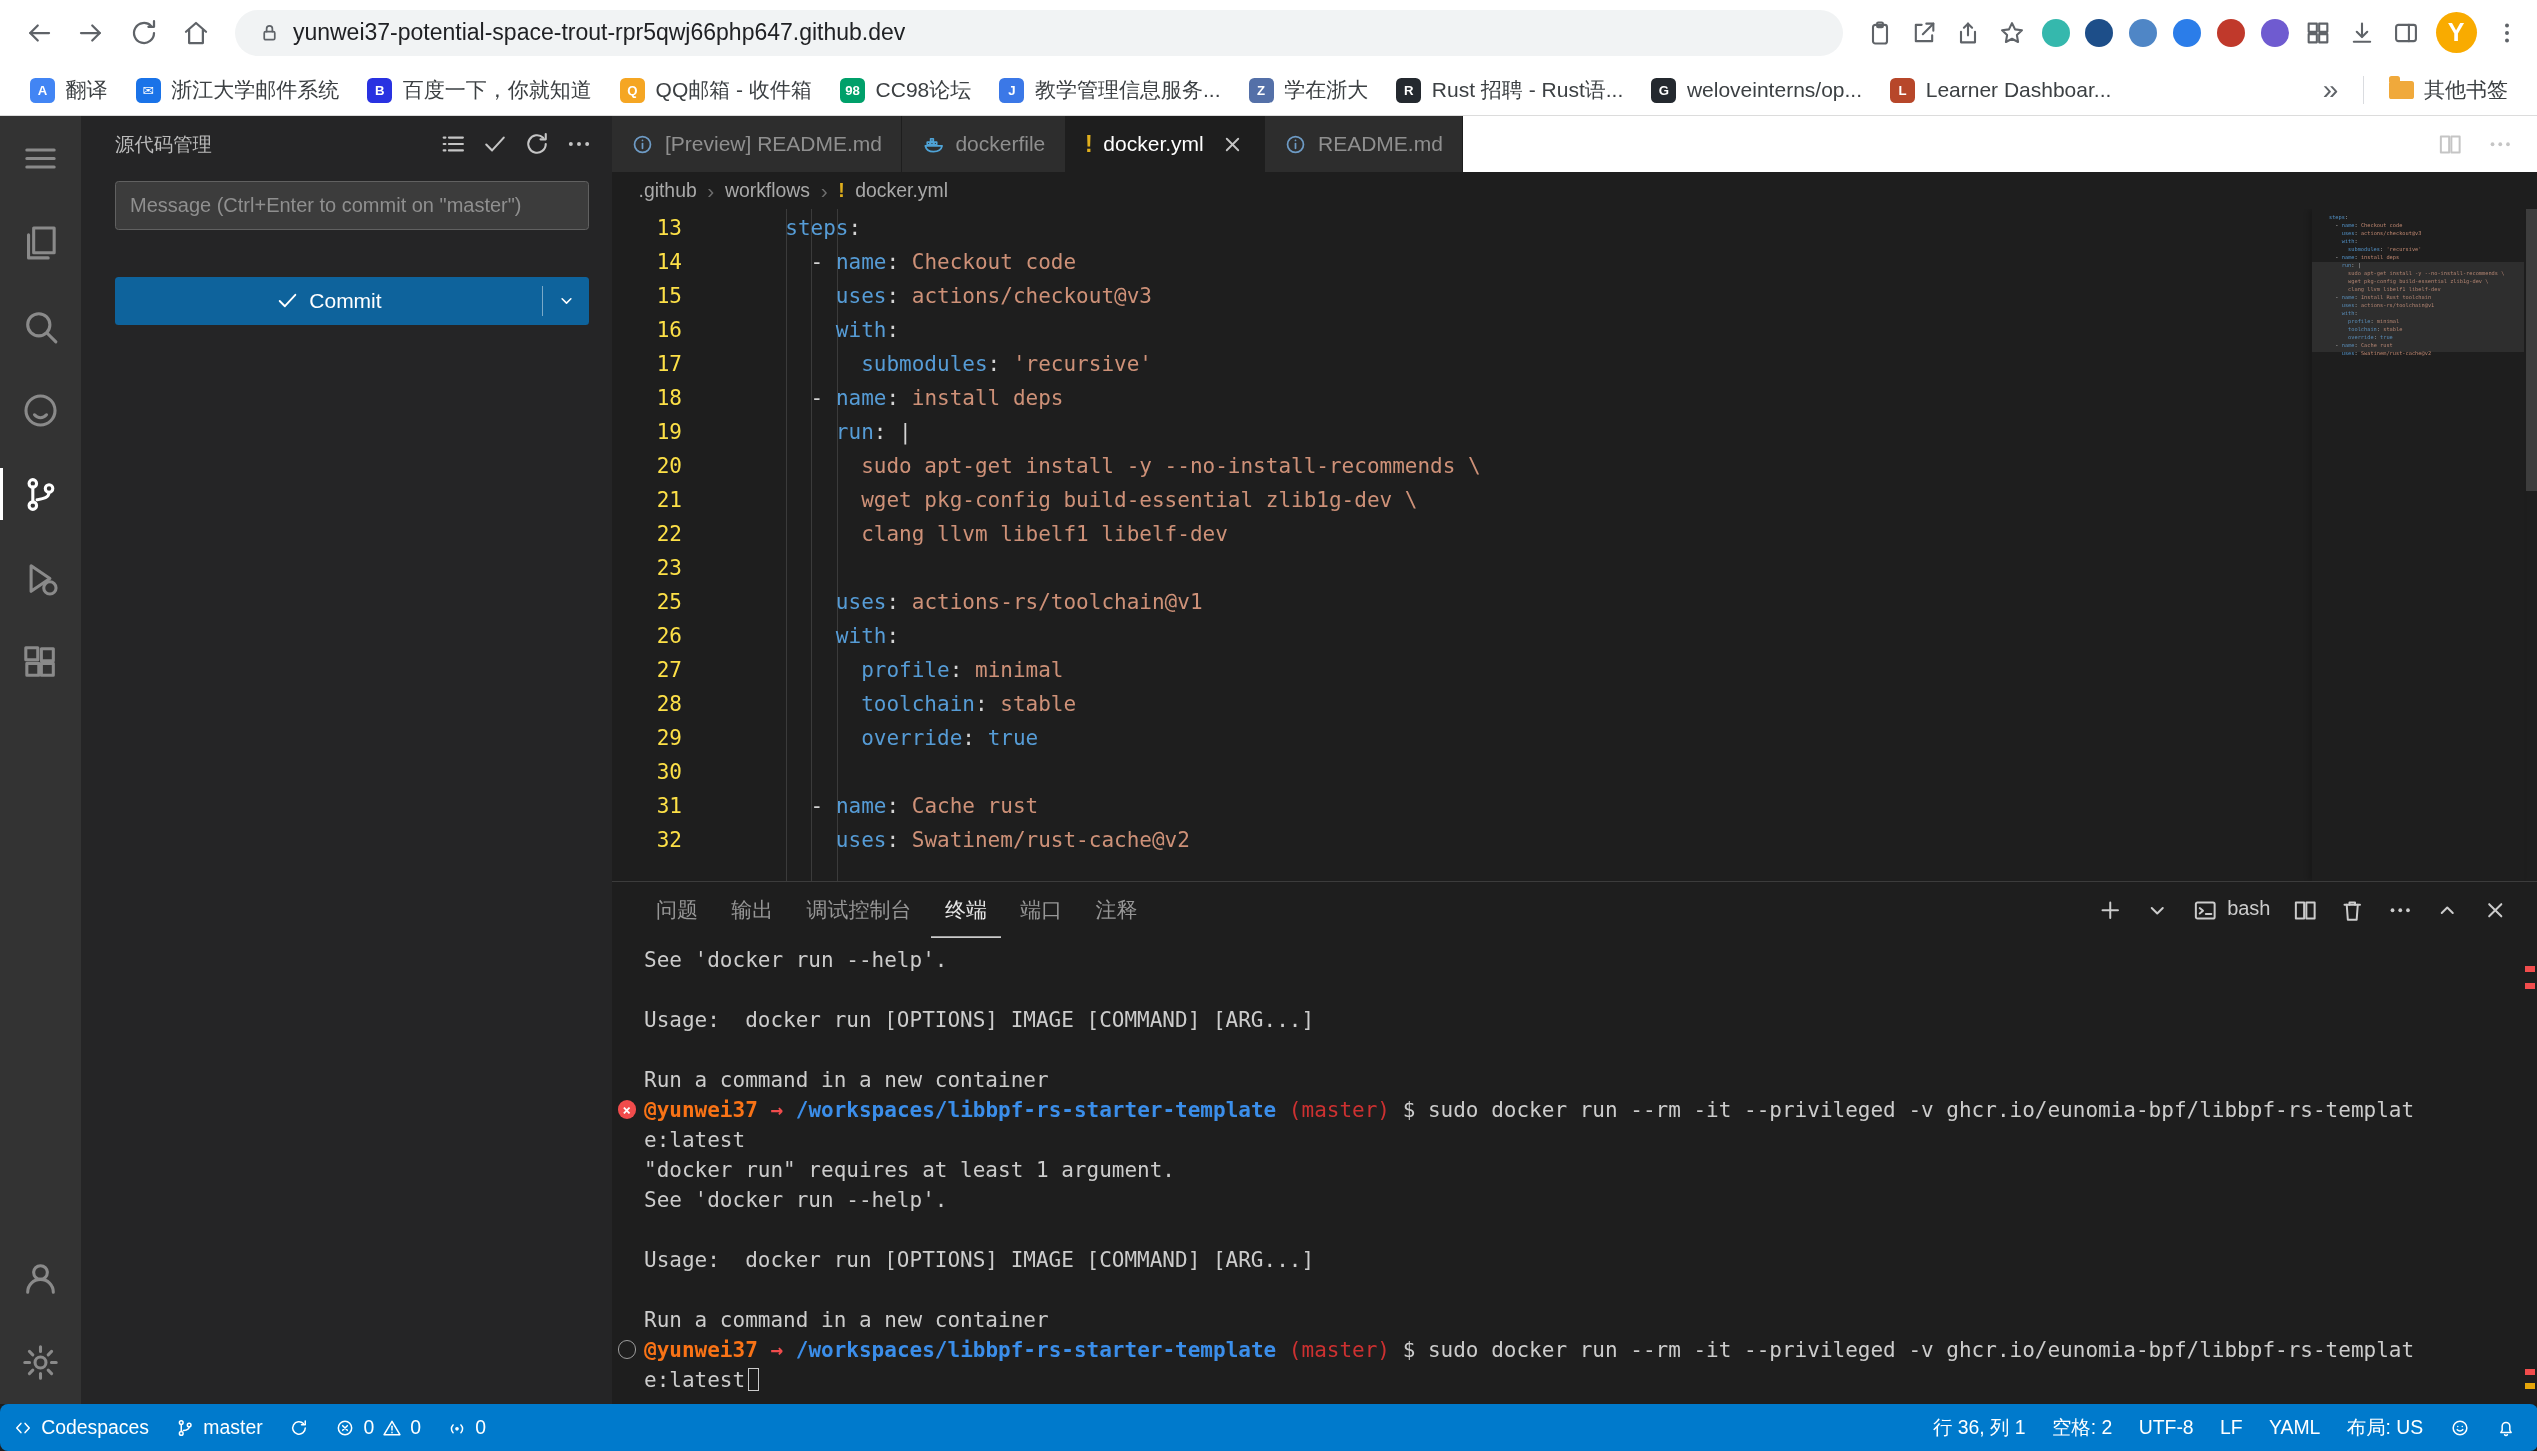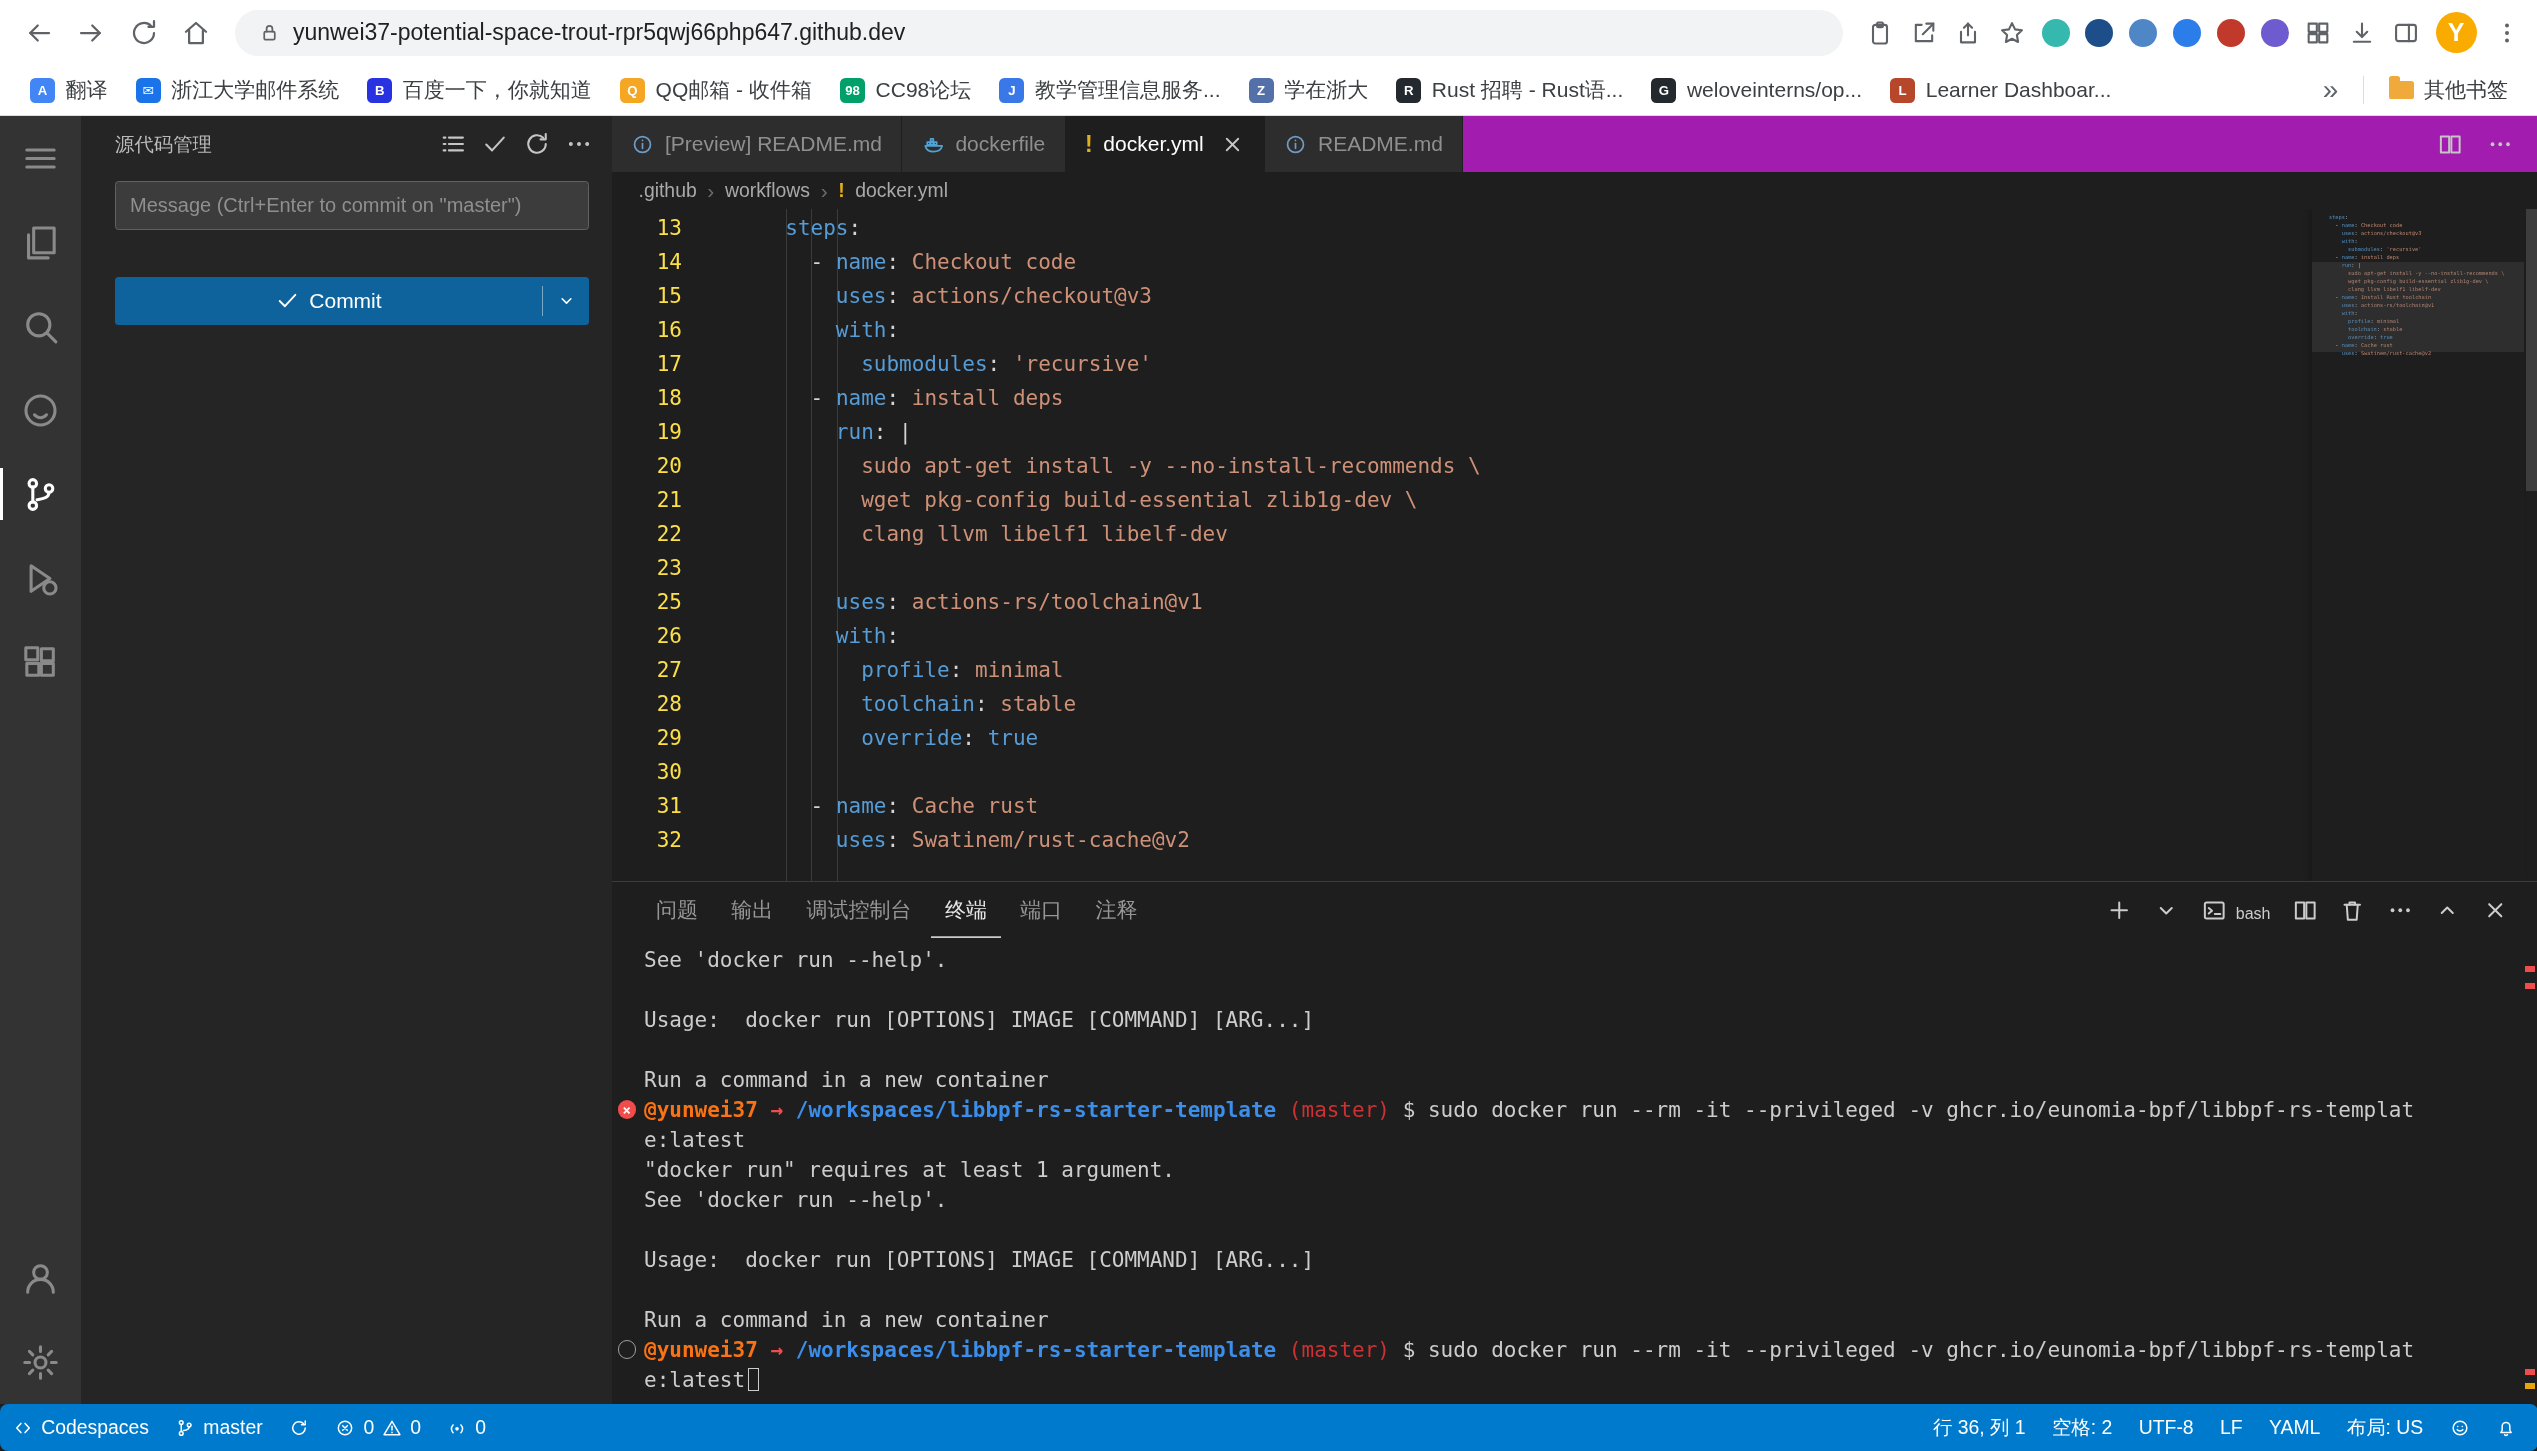--- a/index.html
+++ b/index.html
@@ -42,21 +42,21 @@
 #scm-input{margin:8.8px 23px 0 34px;height:49px;background:#3c3c3c;border:0.9px solid #616161;border-radius:3.5px;color:#cccccc;font-size:20px;padding:0 14px;font-family:inherit;outline:none}
 #scm-input::placeholder{color:#8f8f8f}
 #commit-btn{margin:16px 23px 0 34px;height:48px;background:#0e639c;border-radius:3.5px;display:flex;align-items:stretch;color:#fff;font-size:21px;flex:none}
 #commit-main{flex:1;display:flex;align-items:center;justify-content:center;gap:8.8px}
 #commit-check{width:25px;height:25px}
 #commit-sep{width:0.9px;background:rgba(255,255,255,.45);margin:8.8px 0}
 #commit-dd{width:46px;display:flex;align-items:center;justify-content:center}
 #commit-dd .icon{width:21px;height:21px}
 
 #main{flex:1;display:flex;flex-direction:column;min-width:0}
-#tabbar{height:56px;background:#a21caf;display:flex;align-items:stretch;flex:none}
+#tabbar{height:56px;background:#ffffff;display:flex;align-items:stretch;flex:none}
 .tab{display:flex;align-items:center;gap:10.6px;padding:0 19.4px;font-size:21px;color:#8f8f8f;background:#2d2d2d;border-right:0.9px solid #1e1e1e;white-space:nowrap}
 .tab.active{background:#1e1e1e;color:#ffffff}
 .tab .ficon{width:23px;height:23px}
 .yaml-bang{color:#e0af1d;font-weight:700;font-size:23px}
 .tab-close{width:25px;height:25px;color:#c5c5c5;margin-left:5.3px}
 #tab-actions{margin-left:auto;display:flex;align-items:center;gap:23px;padding:0 25px;color:#c5c5c5}
 #tab-actions .icon{width:26.5px;height:26.5px}
 
 #breadcrumbs{height:37px;background:#1e1e1e;display:flex;align-items:center;gap:10.6px;padding:0 26.5px;font-size:19.4px;color:#a9a9a9;white-space:nowrap;flex:none}
 .crumb-sep{color:#6e6e6e;font-size:21px}
@@ -76,21 +76,21 @@
 .mm{font-size:5.3px;line-height:8px;white-space:pre;padding-left:10.6px;color:#b5b5b5;opacity:.9;font-family:"DejaVu Sans Mono",monospace}
 #mm-slider{position:absolute;left:0;right:0;top:53px;height:90px;background:rgba(121,121,121,.18);z-index:2}
 #editor-scrollbar{position:absolute;right:0;top:0;width:12.3px;height:282px;background:rgba(121,121,121,.35)}
 
 #panel{height:523px;border-top:0.9px solid #3c3c3c;display:flex;flex-direction:column;background:#1e1e1e;position:relative}
 #panel-header{height:56px;display:flex;align-items:stretch;padding:0 30px;flex:none}
 .ptab{display:flex;align-items:center;padding:0 14px;font-size:21px;color:#969696;margin-right:5.3px}
 .ptab.active{color:#e7e7e7;box-shadow:inset 0 -1.8px 0 #cccccc}
 #panel-actions{margin-left:auto;display:flex;align-items:center;gap:21px;color:#cccccc}
 #panel-actions .icon{width:26.5px;height:26.5px}
-#bash-item{display:flex;align-items:flex-end;gap:8.8px;font-size:16px;color:#cccccc}
+#bash-item{display:flex;align-items:flex-start;gap:8.8px;font-size:20px;color:#cccccc}
 #terminal{flex:1;padding:7px 0 0 32px;font-family:"DejaVu Sans Mono",monospace;overflow:hidden}
 .trow{position:relative;height:30px;line-height:30px;font-size:21px;color:#cccccc;white-space:pre}
 .t-user{color:#f97316;font-weight:700}
 .t-arrow{color:#f14c4c;font-weight:700}
 .t-path{color:#3b8eea;font-weight:700}
 .t-branch{color:#cd3131}
 .deco{position:absolute;left:-26.5px;top:5.3px;width:18.5px;height:18.5px;border-radius:50%}
 .deco.error{background:#f14c4c;color:#ffffff;display:flex;align-items:center;justify-content:center;font-size:14px;font-weight:700;line-height:1}
 .deco.pending{border:1.8px solid #9d9d9d}
 .tcursor{display:inline-block;width:11.5px;height:23px;border:1.8px solid #cccccc;margin-left:2.6px;vertical-align:-3.5px}

